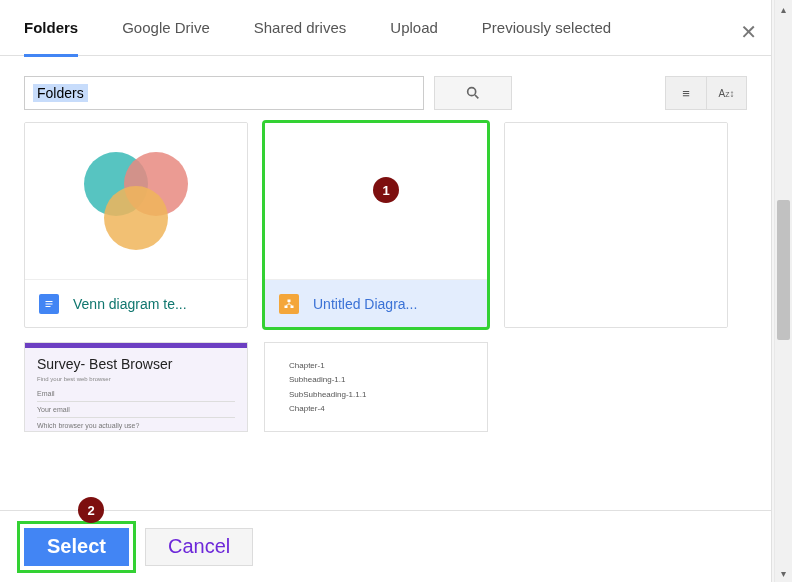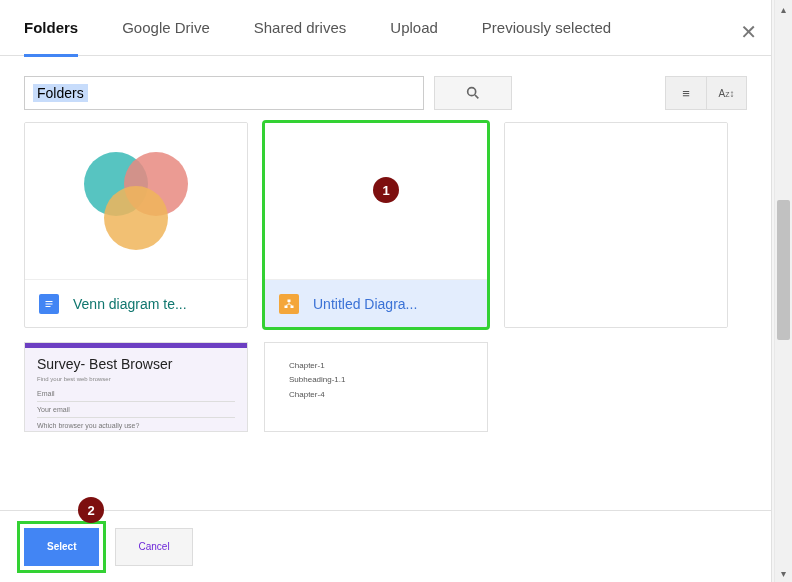--- a/index.html
+++ b/index.html
@@ -231,21 +231,21 @@
     background: #fff;
     border-top: 1px solid #e0e0e0;
     display: flex;
     align-items: center;
     padding: 0 24px;
     gap: 16px;
   }
   .btn {
     height: 38px;
     padding: 0 22px;
-    font-size: 10px;
+    font-size: 20px;
     display: flex;
     align-items: center;
     cursor: pointer;
     border: 1px solid transparent;
   }
   .btn.primary {
     background: #4285f4;
     color: #fff;
     font-weight: bold;
     outline: 3px solid #33d133;
@@ -361,20 +361,21 @@
         <div class="line">Email</div>
         <div class="line">Your email</div>
         <div class="line">Which browser you actually use?</div>
         <div style="font-size:6px;padding-top:3px">○ <span>Chrome</span></div>
       </div>
     </div>
     <div class="card2">
       <div class="doc-prev">
         <div>Chapter-1</div>
         <div>Subheading-1.1</div>
+        <div>SubSubheading-1.1.1</div>
         <div>Chapter-4</div>
       </div>
     </div>
   </div>
 
   <div class="footer">
     <div class="badge" style="top:-14px; left:78px;">2</div>
     <div class="btn primary">Select</div>
     <div class="btn secondary">Cancel</div>
   </div>

